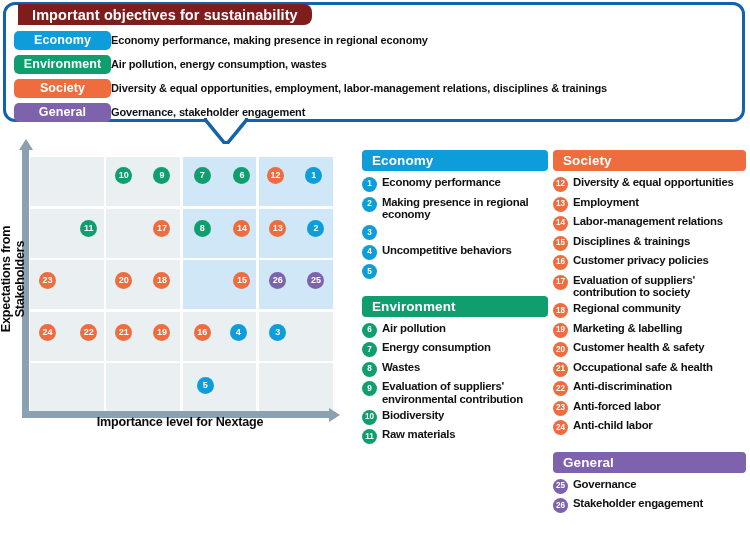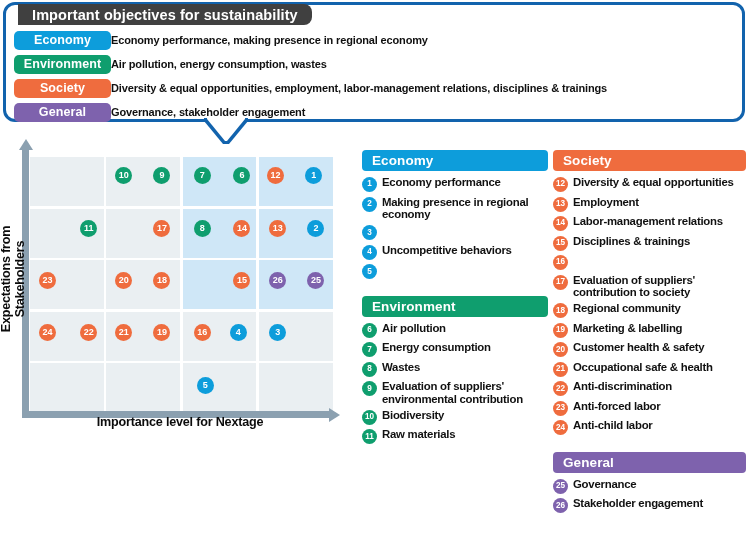--- a/index.html
+++ b/index.html
@@ -13,21 +13,21 @@
   }
 
   
   #callout{
     position:absolute;left:3px;top:2px;width:742px;height:120px;
     border:3px solid #1263ad;border-radius:12px;
     background:#ffffff;box-sizing:border-box;
   }
   #callout-title{
     position:absolute;left:12px;top:-1px;height:21px;
-    background:#404040;color:#ffffff;
+    background:#7f1d1d;color:#ffffff;
     border-radius:0 8px 8px 0;
     padding:0 14px 0 14px;
     display:flex;align-items:center;
     font-size:14.5px;font-weight:600;letter-spacing:.1px;
     white-space:nowrap;
   }
   #callout-rows{
     position:absolute;left:8px;top:24px;right:6px;
     display:flex;flex-direction:column;gap:2px;
   }
@@ -273,20 +273,21 @@
       <div class="litem">
         <div class="num" style="background: rgb(239, 108, 62);">14</div>
         <div class="ltext">Labor-management relations</div>
       </div>
       <div class="litem">
         <div class="num" style="background: rgb(239, 108, 62);">15</div>
         <div class="ltext">Disciplines &amp; trainings</div>
       </div>
       <div class="litem">
         <div class="num" style="background: rgb(239, 108, 62);">16</div>
+        <div class="ltext">Customer privacy policies</div>
       </div>
       <div class="litem">
         <div class="num" style="background: rgb(239, 108, 62);">17</div>
         <div class="ltext">Evaluation of suppliers' contribution to society</div>
       </div>
       <div class="litem">
         <div class="num" style="background: rgb(239, 108, 62);">18</div>
         <div class="ltext">Regional community</div>
       </div>
       <div class="litem">

